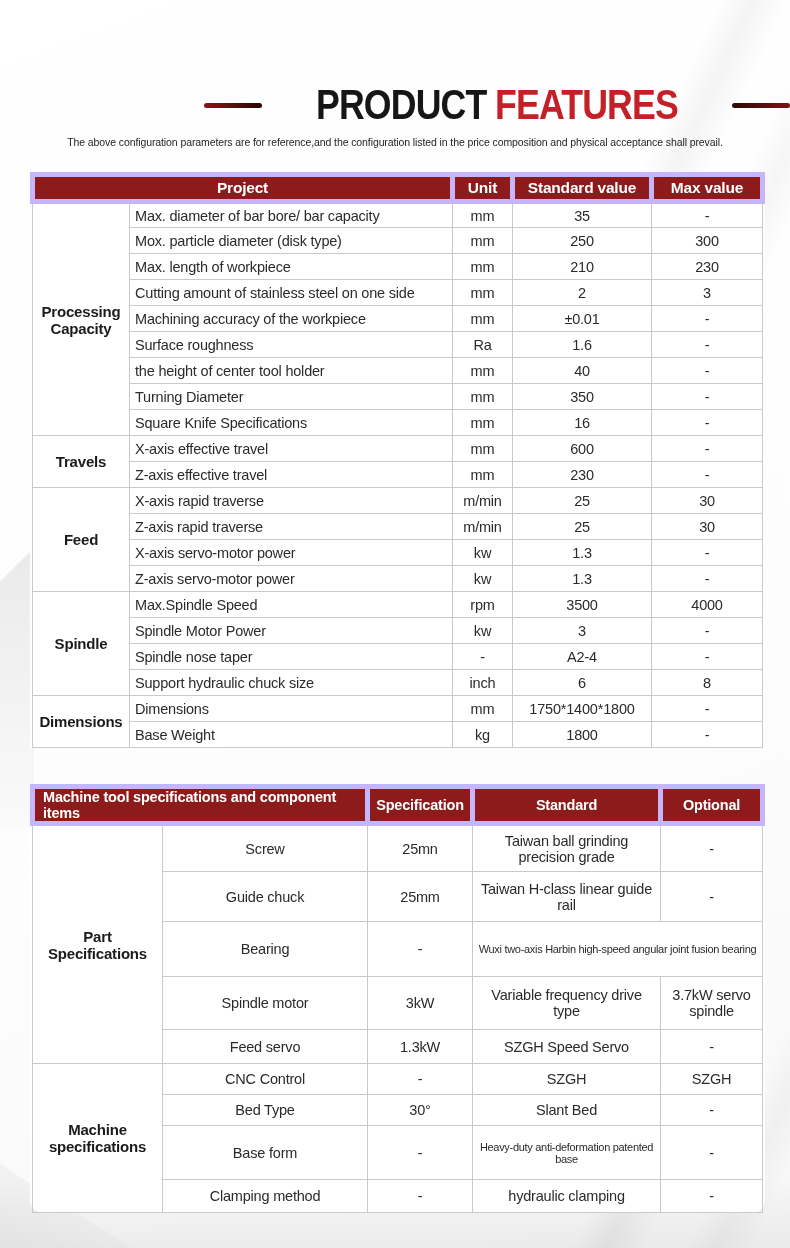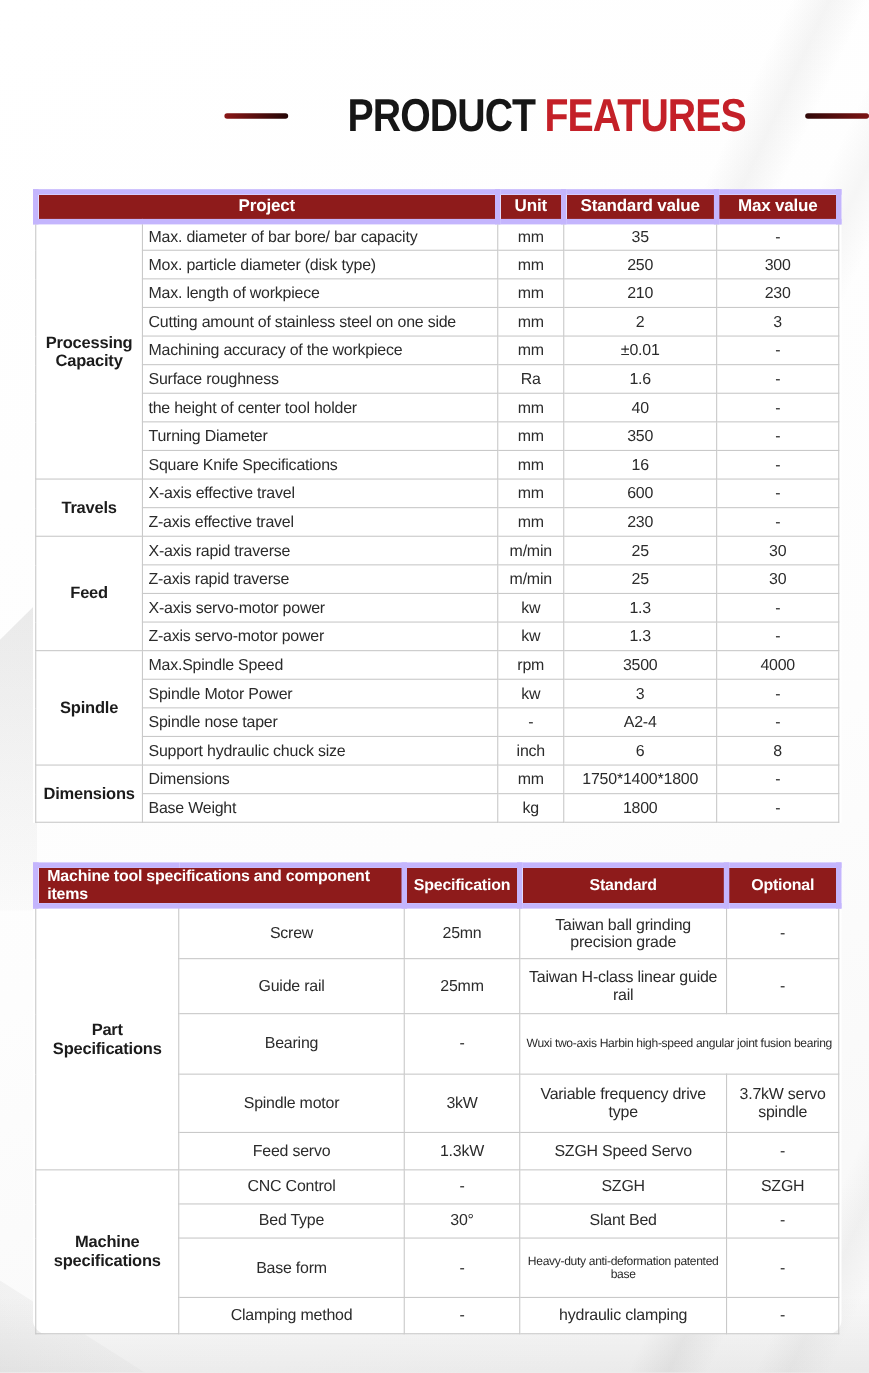--- a/index.html
+++ b/index.html
@@ -77,20 +77,21 @@
   <div class="streak bb"></div>
   <div class="streak br"></div>
   <div class="streak bl"></div>
 
   <div class="title-row">
     <span class="dash left"></span>
     <h1 class="main-title"><span class="t-black">PRODUCT</span><span class="t-red">FEATURES</span></h1>
     <span class="dash right"></span>
   </div>
 
+  <p class="subtitle">The above configuration parameters are for reference,and the configuration listed in the price composition and physical acceptance shall prevail.</p>
 
   <table class="t1">
     <colgroup>
         <col style="width:97px">
         <col style="width:323px">
         <col style="width:60px">
         <col style="width:139px">
         <col style="width:111px">
       </colgroup>
     <thead>
@@ -262,21 +263,21 @@
     </thead>
     <tbody>
       <tr class="h48">
         <td class="group" rowspan="5">Part Specifications</td>
         <td>Screw</td>
         <td>25mn</td>
         <td>Taiwan ball grinding precision grade</td>
         <td>-</td>
       </tr>
       <tr class="h50">
-        <td>Guide rail</td>
+        <td>Guide chuck</td>
         <td>25mm</td>
         <td>Taiwan H-class linear guide rail</td>
         <td>-</td>
       </tr>
       <tr class="h55">
         <td>Bearing</td>
         <td>-</td>
         <td colspan="2" class="small">Wuxi two-axis Harbin high-speed angular joint fusion bearing</td>
       </tr>
       <tr class="h53">

